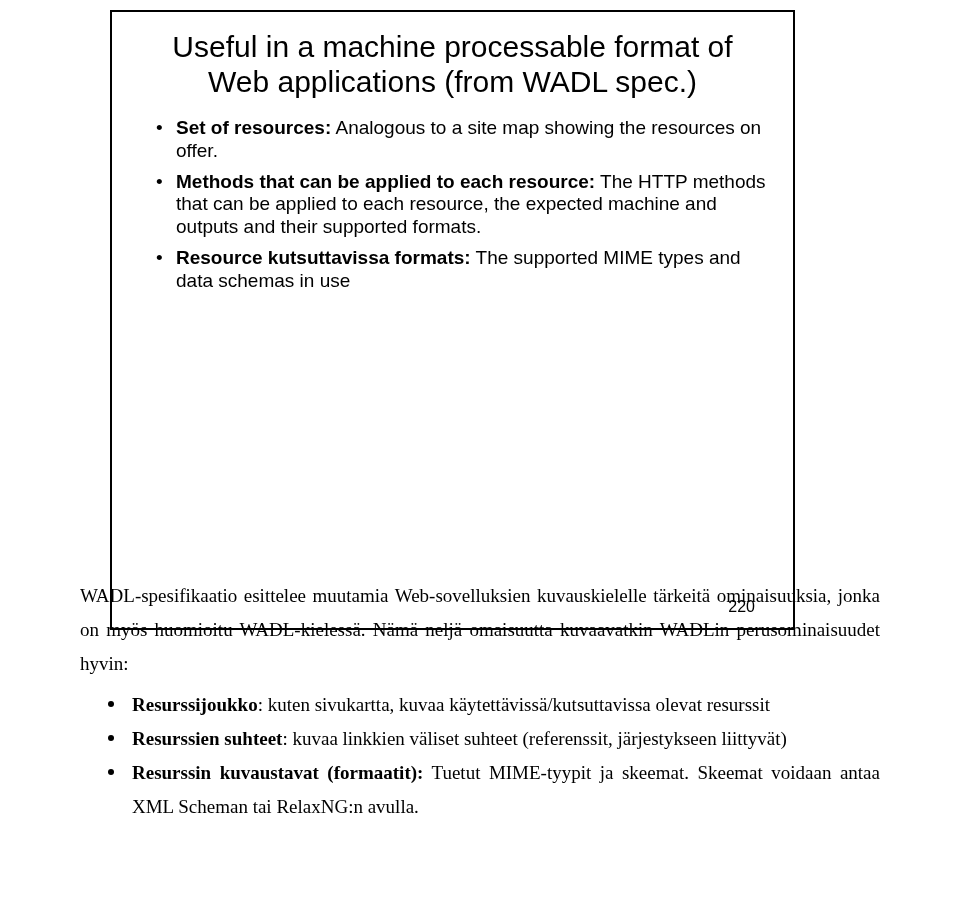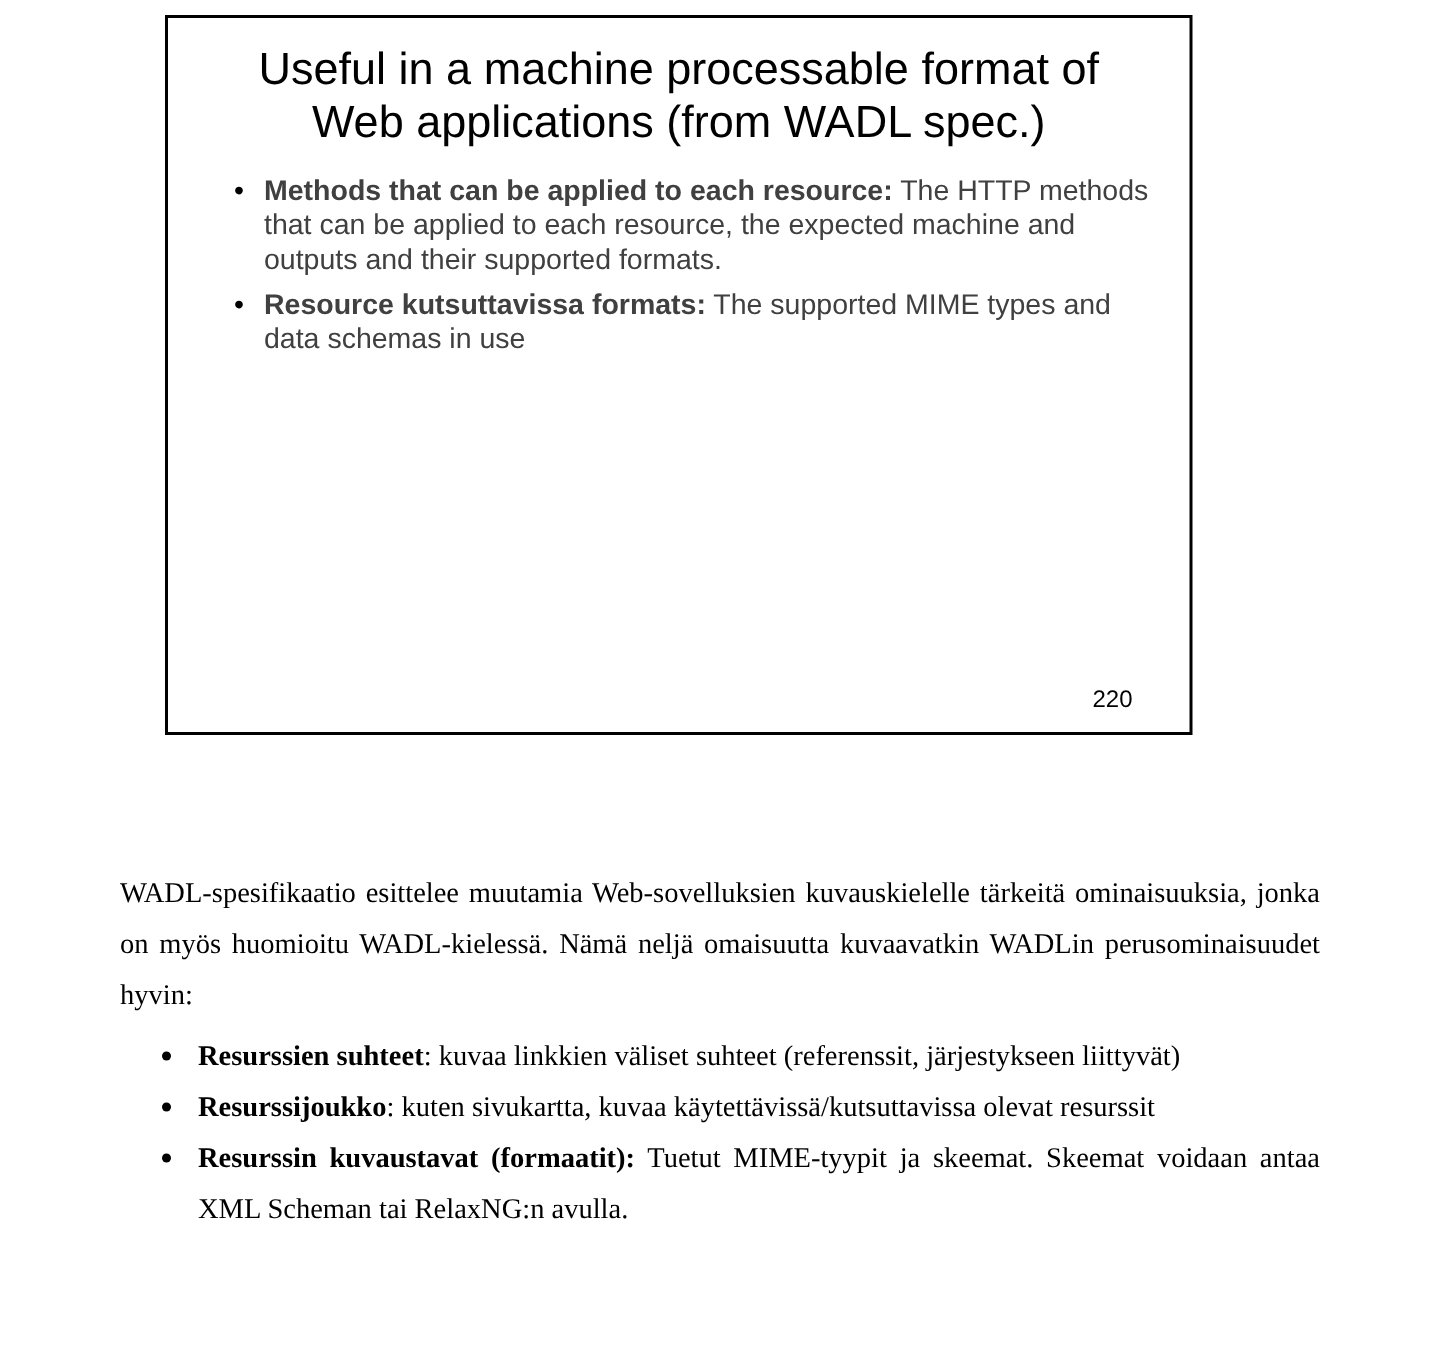--- a/index.html
+++ b/index.html
@@ -13,21 +13,21 @@
   body {
     height: 909px;
     position: relative;
     overflow: hidden;
   }
   .slide-box {
     position: absolute;
     left: 110px;
     top: 10px;
     width: 685px;
-    height: 480px;
+    height: 620px;
     border: 2px solid #000;
     box-sizing: border-box;
     padding: 18px 26px 10px 26px;
   }
   .slide-title {
     font-family: Arial, Helvetica, sans-serif;
     font-size: 30px;
     line-height: 1.15;
     text-align: center;
     margin: 0 0 18px 0;
@@ -47,21 +47,21 @@
     margin-bottom: 8px;
   }
   .slide-bullets > li::before {
     content: "•";
     position: absolute;
     left: 0;
     top: 0;
     font-size: 19px;
   }
   .green {
-    color: #404040;
+    color: #000000;
   }
   .slide-page {
     position: absolute;
     right: 38px;
     bottom: 12px;
     font-family: Arial, Helvetica, sans-serif;
     font-size: 16px;
   }
   .body-text {
     position: absolute;
@@ -99,26 +99,27 @@
     border-radius: 50%;
   }
   .b { font-weight: bold; }
 </style>
 </head>
 <body>
 
 <div class="slide-box">
   <h1 class="slide-title">Useful in a machine processable format of Web applications (from WADL spec.)</h1>
   <ul class="slide-bullets" id="slide-bullets">
+      <li><span class="b">Set of resources:</span><span class=""> Analogous to a site map showing the resources on offer.</span></li>
       <li><span class="b green">Methods that can be applied to each resource:</span><span class="green"> The HTTP methods that can be applied to each resource, the expected machine and outputs and their supported formats.</span></li>
       <li><span class="b green">Resource kutsuttavissa formats:</span><span class="green"> The supported MIME types and data schemas in use</span></li>
     </ul>
   <div class="slide-page">220</div>
 </div>
 
 <div class="body-text">
   <p class="body-para">WADL-spesifikaatio esittelee muutamia Web-sovelluksien kuvauskielelle tärkeitä ominaisuuksia, jonka on myös huomioitu WADL-kielessä. Nämä neljä omaisuutta kuvaavatkin WADLin perusominaisuudet hyvin:</p>
   <ul class="body-bullets" id="body-bullets">
+      <li><span class="b">Resurssijoukko</span><span>: kuten sivukartta, kuvaa käytettävissä/kutsuttavissa olevat resurssit</span></li>
       <li><span class="b">Resurssien suhteet</span><span>: kuvaa linkkien väliset suhteet (referenssit, järjestykseen liittyvät)</span></li>
-      <li><span class="b">Resurssijoukko</span><span>: kuten sivukartta, kuvaa käytettävissä/kutsuttavissa olevat resurssit</span></li>
       <li><span class="b">Resurssin kuvaustavat (formaatit):</span><span> Tuetut MIME-tyypit ja skeemat. Skeemat voidaan antaa XML Scheman tai RelaxNG:n avulla.</span></li>
     </ul>
 </div>
 
 </body></html>

